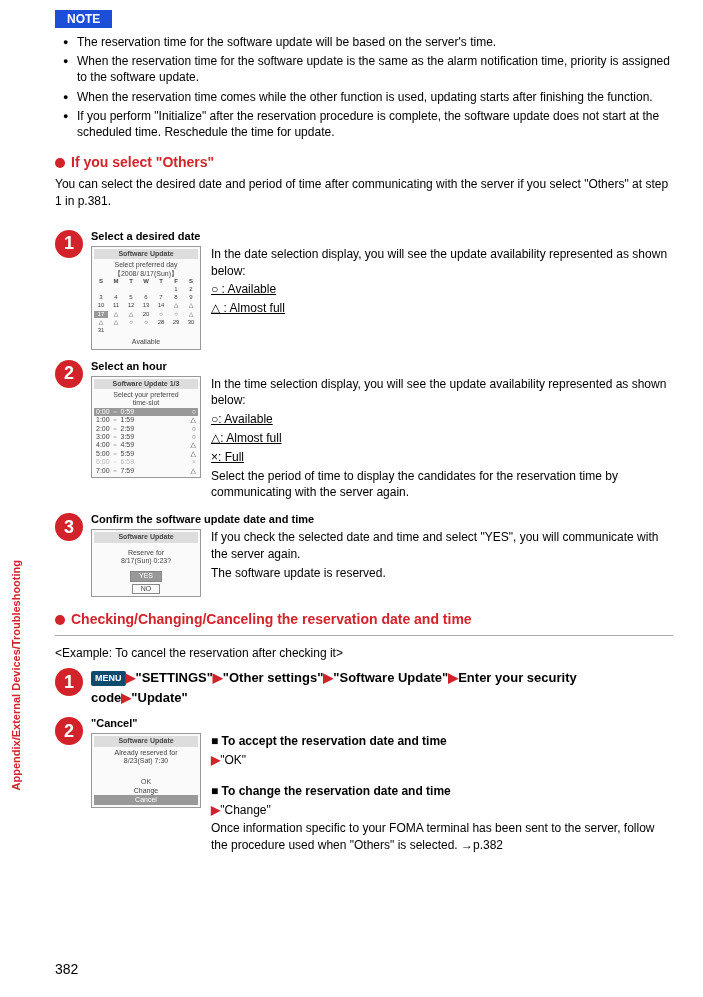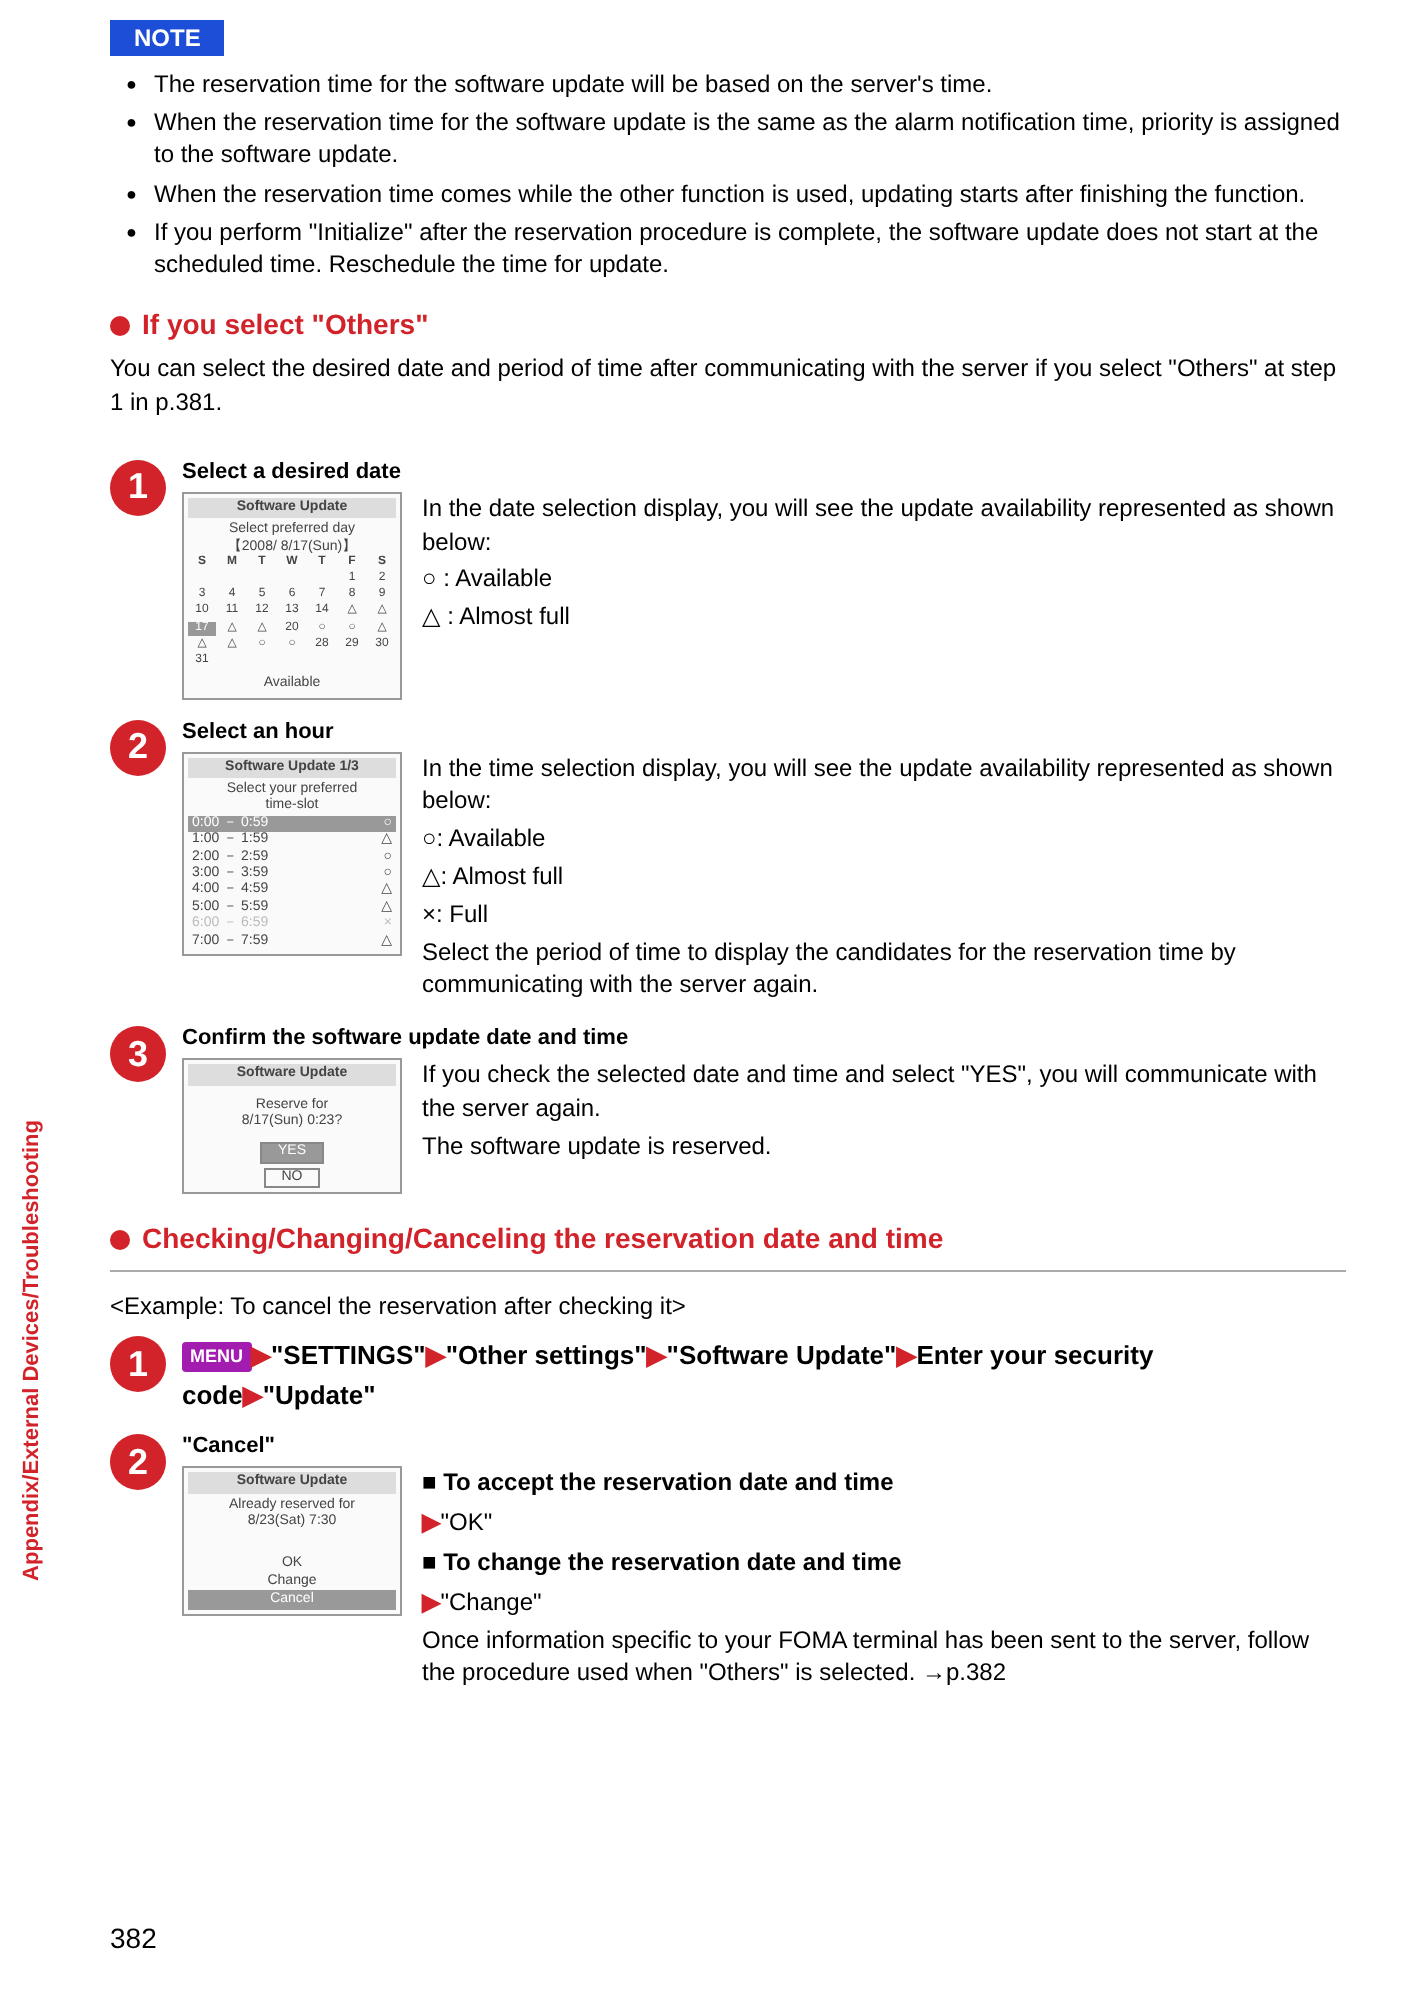--- a/index.html
+++ b/index.html
@@ -48,21 +48,21 @@
   .mock-screen {
     width: 110px; border: 1px solid #999; background: #fafafa;
     font-size: 7px; padding: 2px; flex-shrink: 0;
     line-height: 1.2; color: #444; text-align: center;
   }
   .mock-header { background: #ddd; font-weight: bold; padding: 1px 0; margin-bottom: 2px; font-size: 7px; }
   .mock-row { display: flex; justify-content: space-between; padding: 0 2px; font-size: 7px; white-space: nowrap; }
   .mock-sel { background: #999; color: #fff; }
   .step-desc { flex: 1; line-height: 1.4; }
   .step-desc p { margin-bottom: 2px; }
-  .legend-row { margin-left: 0; }
+  .legend-row { margin-left: 0; text-decoration: underline; }
   hr.rule { border: none; border-top: 1px solid #aaa; margin: 8px 0 10px; }
   .side-tab {
     position: absolute;
     left: 10px;
     top: 560px;
     writing-mode: vertical-rl;
     text-orientation: mixed;
     font-size: 11px;
     font-weight: bold;
     color: #d2232a;
@@ -70,21 +70,21 @@
   }
   .page-num {
     position: absolute;
     left: 55px;
     bottom: 20px;
     font-size: 14px;
     text-align: right;
   }
   .menu-badge {
     display: inline-block;
-    background: #a21caf; color: #fff;
+    background: #0c4a6e; color: #fff;
     font-size: 9px; padding: 1px 4px; border-radius: 2px;
     font-weight: bold; vertical-align: middle;
   }
   .nav-path { font-weight: bold; font-size: 13px; line-height: 1.5; }
   .nav-arrow { color: #d2232a; font-weight: bold; }
   .sub-title { font-weight: bold; }
   .sub-title-marker { font-size: 11px; }
   .cal-grid { display: grid; grid-template-columns: repeat(7, 1fr); font-size: 6px; gap: 1px; }
   .cal-grid span { text-align: center; }
   .cal-head { font-weight: bold; }
@@ -278,21 +278,21 @@
         <div>8/23(Sat) 7:30</div>
         <div class="opts">
           <div>OK</div>
           <div>Change</div>
           <div class="sel">Cancel</div>
         </div>
       </div>
       <div class="step-desc">
         <p class="sub-title"><span class="sub-title-marker"></span><span>■ To accept the reservation date and time</span></p>
         <p><span class="nav-arrow">▶</span><span>"OK"</span></p>
-        <p class="sub-title" style="margin-top:4px"><span class="sub-title-marker"></span><span>■ To change the reservation date and time</span></p>
+        <p class="sub-title" style="margin-top:14px"><span class="sub-title-marker"></span><span>■ To change the reservation date and time</span></p>
         <p><span class="nav-arrow">▶</span><span>"Change"</span></p>
         <p>Once information specific to your FOMA terminal has been sent to the server, follow the procedure used when "Others" is selected. →p.382</p>
       </div>
     </div>
   </div>
 </div>
 
 <div class="side-tab">Appendix/External Devices/Troubleshooting</div>
 <div class="page-num">382</div>
 

